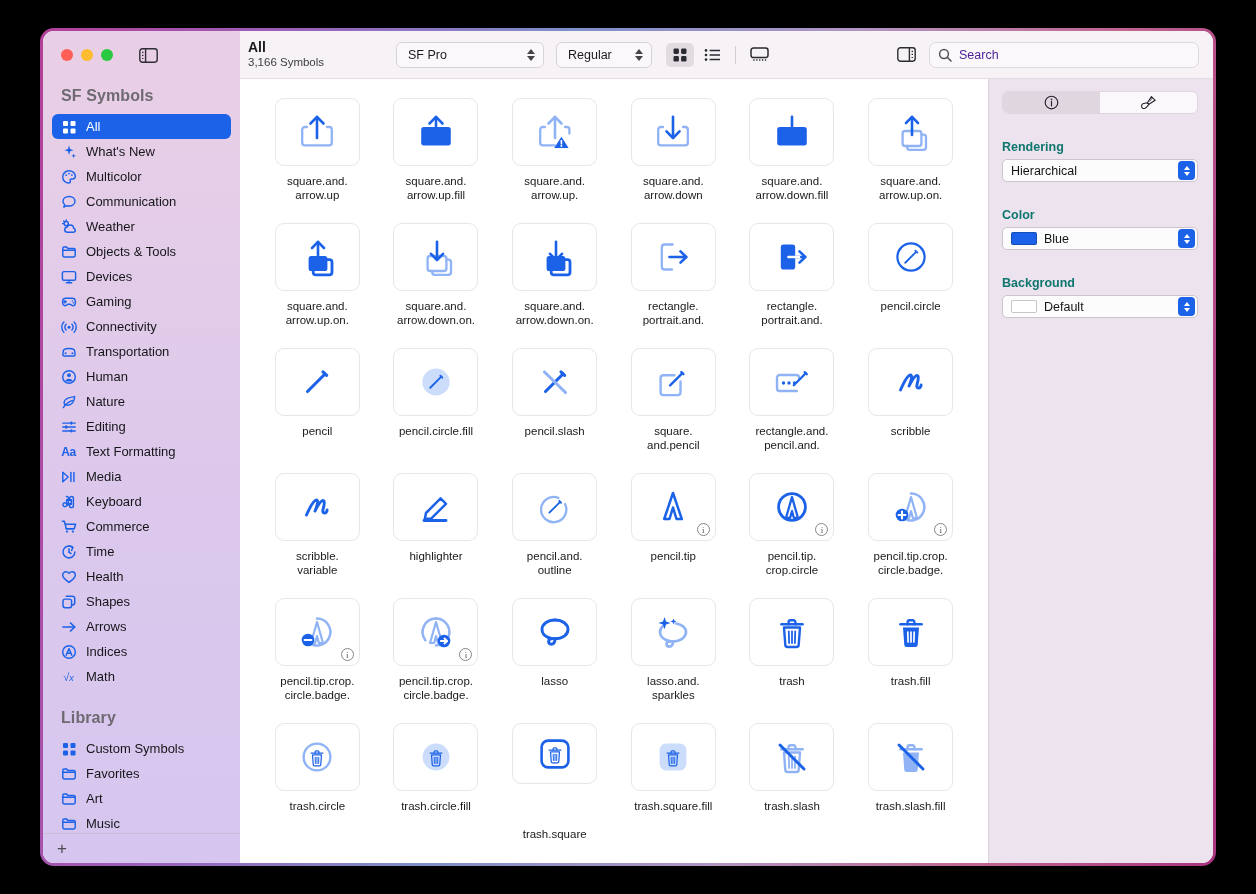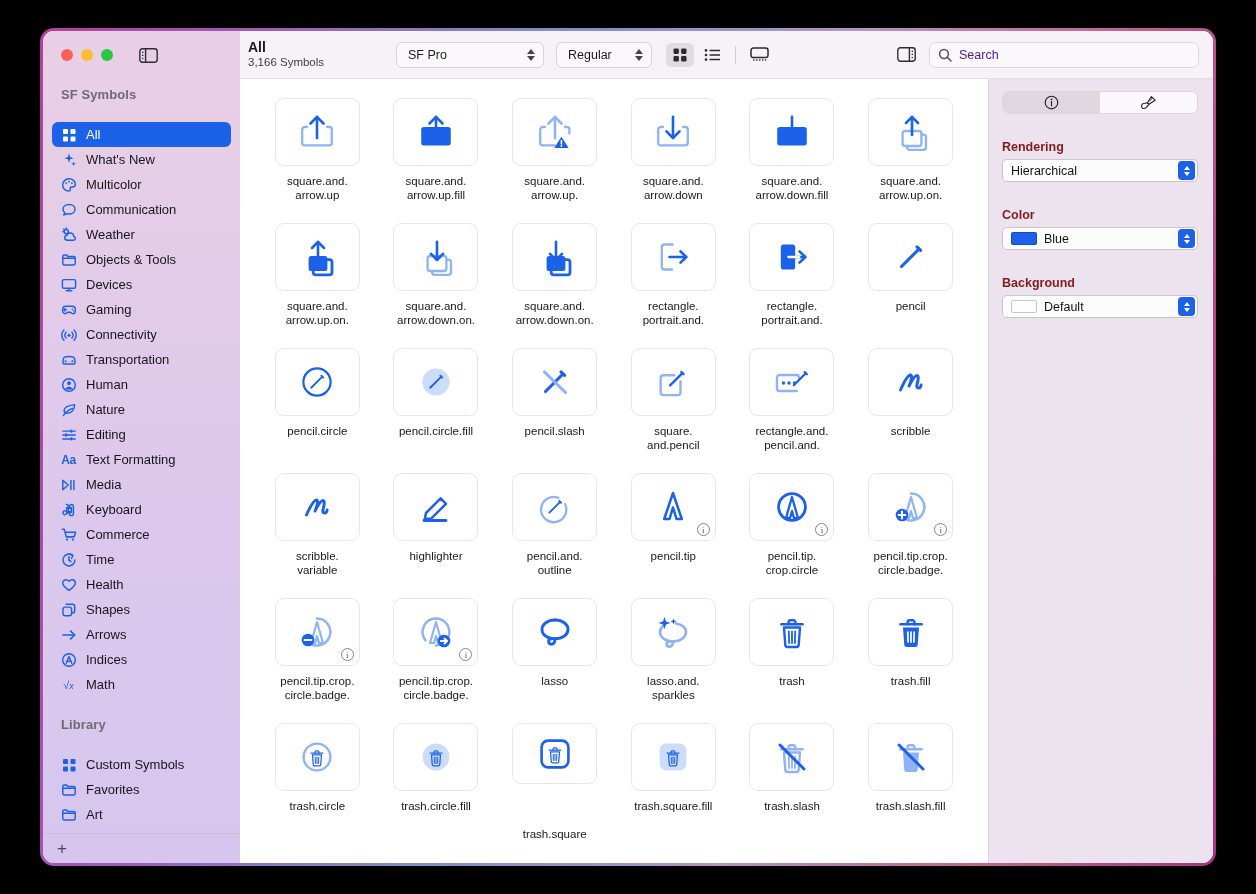--- a/index.html
+++ b/index.html
@@ -124,22 +124,22 @@
 
   
   #sidebar {
     width: 197px; flex: 0 0 197px;
     background: linear-gradient(180deg,#e8cfe6 0%, #dcc8ec 55%, #d6c6ef 100%);
     display:flex; flex-direction: column;
     position: relative;
   }
   #sidebar-scroll { flex:1; overflow:hidden; padding: 0 9px; }
   .side-header {
-    font-size: 13px; color: #6e6a72; font-weight: bold;
-    padding: 8px 0 20px 9px; letter-spacing: 0.1px;
+    font-size: 16px; color: #6e6a72; font-weight: bold;
+    padding: 8px 0 9px 9px; letter-spacing: 0.1px;
   }
   .side-item {
     display:flex; align-items:center; gap: 9px;
     height: 25px; border-radius: 6px; padding: 0 8px;
     font-size: 13px; color: #16161a;
     white-space: nowrap;
   }
   .side-item.selected { background:#1b62e8; color:#fff; }
   .side-item .ico { width: 17px; height: 15px; display:flex; align-items:center; justify-content:center; flex:0 0 17px; }
   .side-item.selected .ico svg { stroke:#fff; fill:#fff; }
@@ -197,21 +197,21 @@
   #inspector-tabs {
     height: 23px; width: 196px;
     border-radius: 6px;
     background:#fbf8fb;
     border:1px solid #ded6de;
     display:flex; overflow:hidden;
   }
   .itab { flex:1; display:flex; align-items:center; justify-content:center; }
   .itab.active { background:#e0d6e0; }
   .insp-label {
-    font-size: 12.5px; font-weight: bold; color:#7f1d1d;
+    font-size: 12.5px; font-weight: bold; color:#0f766e;
     margin-top: 26px; margin-bottom: 5px;
   }
   .insp-popup {
     height: 23px; width: 196px;
     background: #fdfcfd;
     border: 1px solid #ccc4cd;
     border-radius: 5px;
     display:flex; align-items:center;
     padding-left: 8px; padding-right: 2px;
     font-size: 12.5px; color:#131316;
@@ -732,39 +732,39 @@
                     <polyline points="30.5,14.4 36.3,20 30.5,25.6" fill="none" stroke="#1b62e8" stroke-width="2.6" stroke-linecap="round" stroke-linejoin="round"></polyline>
                     <line x1="19.5" y1="20" x2="30" y2="20" stroke="#fff" stroke-width="2.6" stroke-linecap="round"></line>
                   </svg></span>
               </div>
               <div class="cap" style="white-space: pre-line;">rectangle.
 portrait.and.</div>
             </div>
             <div class="cell">
               <div class="tile">
                 <span style="line-height: 0;"><svg width="46" height="40" viewBox="0 0 46 40">
-                    <g transform="translate(23,20)">
-                      <line x1="-9.5" y1="9.5" x2="8" y2="-8" fill="none" stroke="#1b62e8" stroke-width="3.1" stroke-linecap="round" stroke-linejoin="round"></line>
-                      <path d="M6 -10.2 l3.6 3.6" fill="none" stroke="#1b62e8" stroke-width="3.1" stroke-linecap="round" stroke-linejoin="round"></path>
-                    </g>
-                  </svg></span>
-              </div>
-              <div class="cap" style="white-space: pre-line;">pencil</div>
-            </div>
-            <div class="cell">
-              <div class="tile">
-                <span style="line-height: 0;"><svg width="46" height="40" viewBox="0 0 46 40">
                     <circle cx="23" cy="20" r="13.6" fill="none" stroke="#1b62e8" stroke-width="2.2" stroke-linecap="round" stroke-linejoin="round"></circle>
                     <g transform="translate(23,20) scale(0.72)">
                       <line x1="-8" y1="8" x2="7.4" y2="-7.4" fill="none" stroke="#1b62e8" stroke-width="2.5" stroke-linecap="round" stroke-linejoin="round"></line>
                       <path d="M6 -8.8 l2.8 2.8" fill="none" stroke="#1b62e8" stroke-width="2.5" stroke-linecap="round" stroke-linejoin="round"></path>
                     </g>
                   </svg></span>
               </div>
               <div class="cap" style="white-space: pre-line;">pencil.circle</div>
+            </div>
+            <div class="cell">
+              <div class="tile">
+                <span style="line-height: 0;"><svg width="46" height="40" viewBox="0 0 46 40">
+                    <g transform="translate(23,20)">
+                      <line x1="-9.5" y1="9.5" x2="8" y2="-8" fill="none" stroke="#1b62e8" stroke-width="3.1" stroke-linecap="round" stroke-linejoin="round"></line>
+                      <path d="M6 -10.2 l3.6 3.6" fill="none" stroke="#1b62e8" stroke-width="3.1" stroke-linecap="round" stroke-linejoin="round"></path>
+                    </g>
+                  </svg></span>
+              </div>
+              <div class="cap" style="white-space: pre-line;">pencil</div>
             </div>
             <div class="cell">
               <div class="tile">
                 <span style="line-height: 0;"><svg width="46" height="40" viewBox="0 0 46 40">
                     <circle cx="23" cy="20" r="13.6" fill="#ccdcfb"></circle>
                     <g transform="translate(23,20) scale(0.72)">
                       <line x1="-8" y1="8" x2="7.4" y2="-7.4" fill="none" stroke="#1b62e8" stroke-width="2.5" stroke-linecap="round" stroke-linejoin="round"></line>
                       <path d="M6 -8.8 l2.8 2.8" fill="none" stroke="#1b62e8" stroke-width="2.5" stroke-linecap="round" stroke-linejoin="round"></path>
                     </g>
                   </svg></span>

